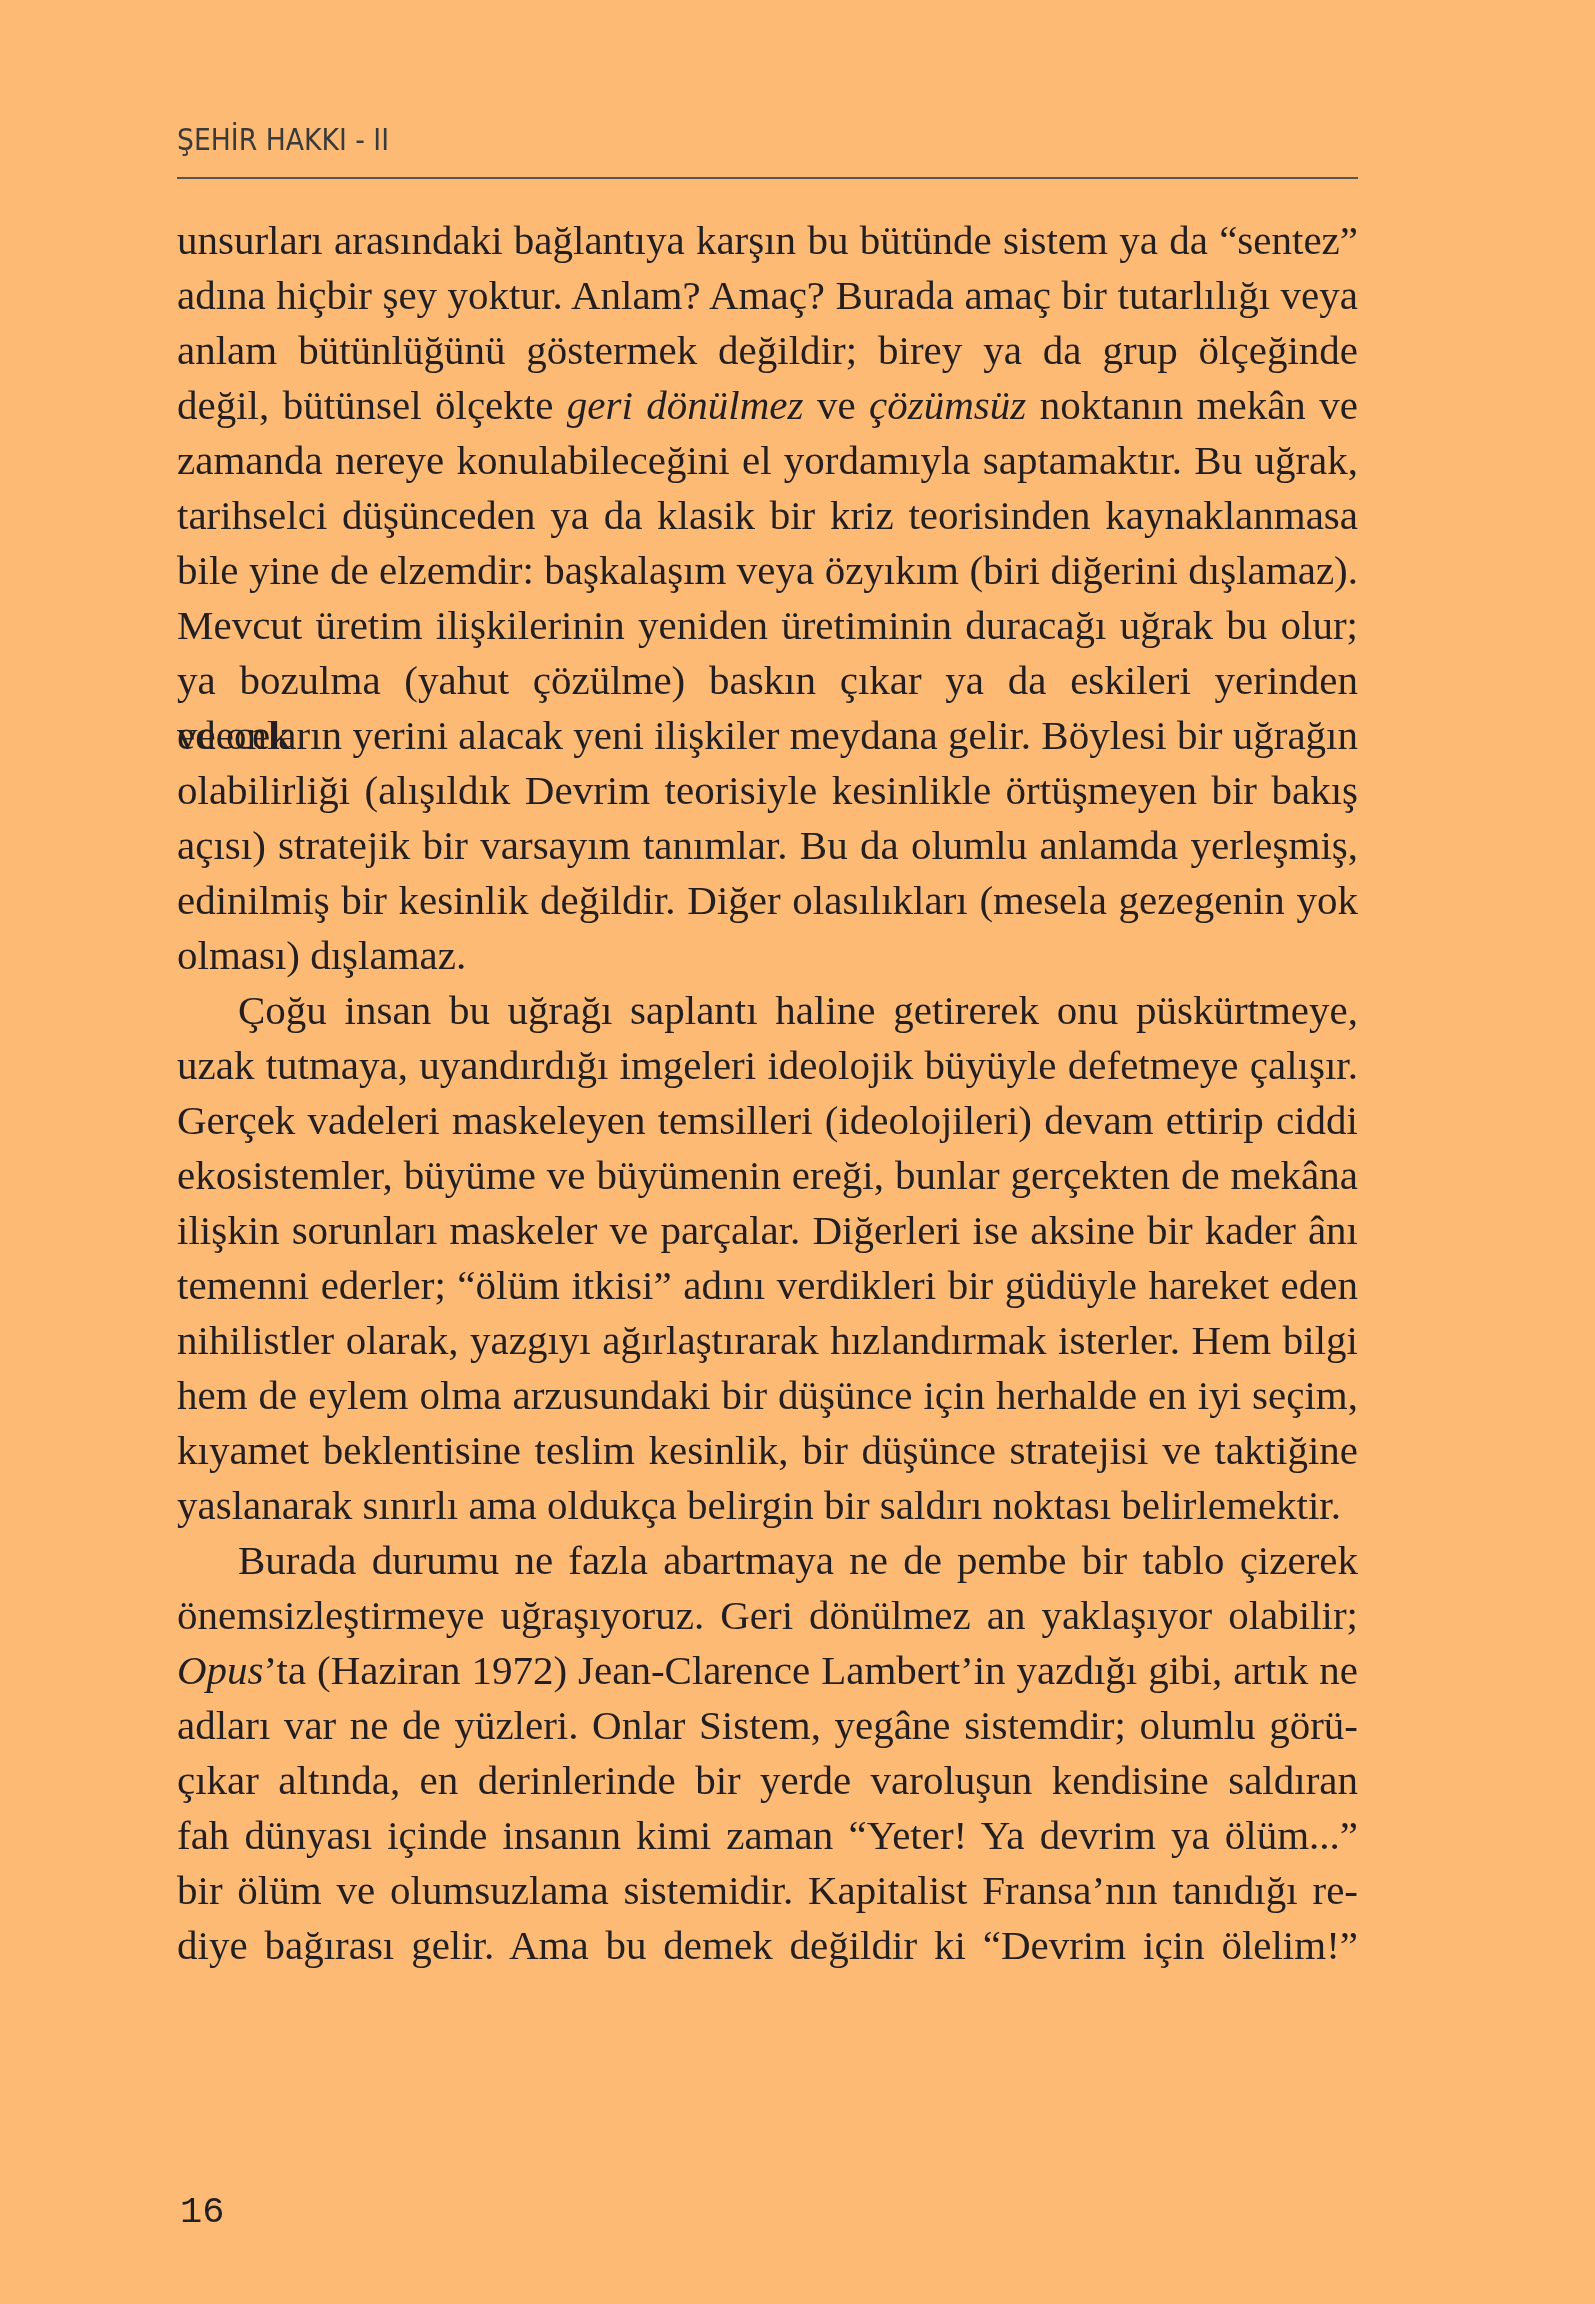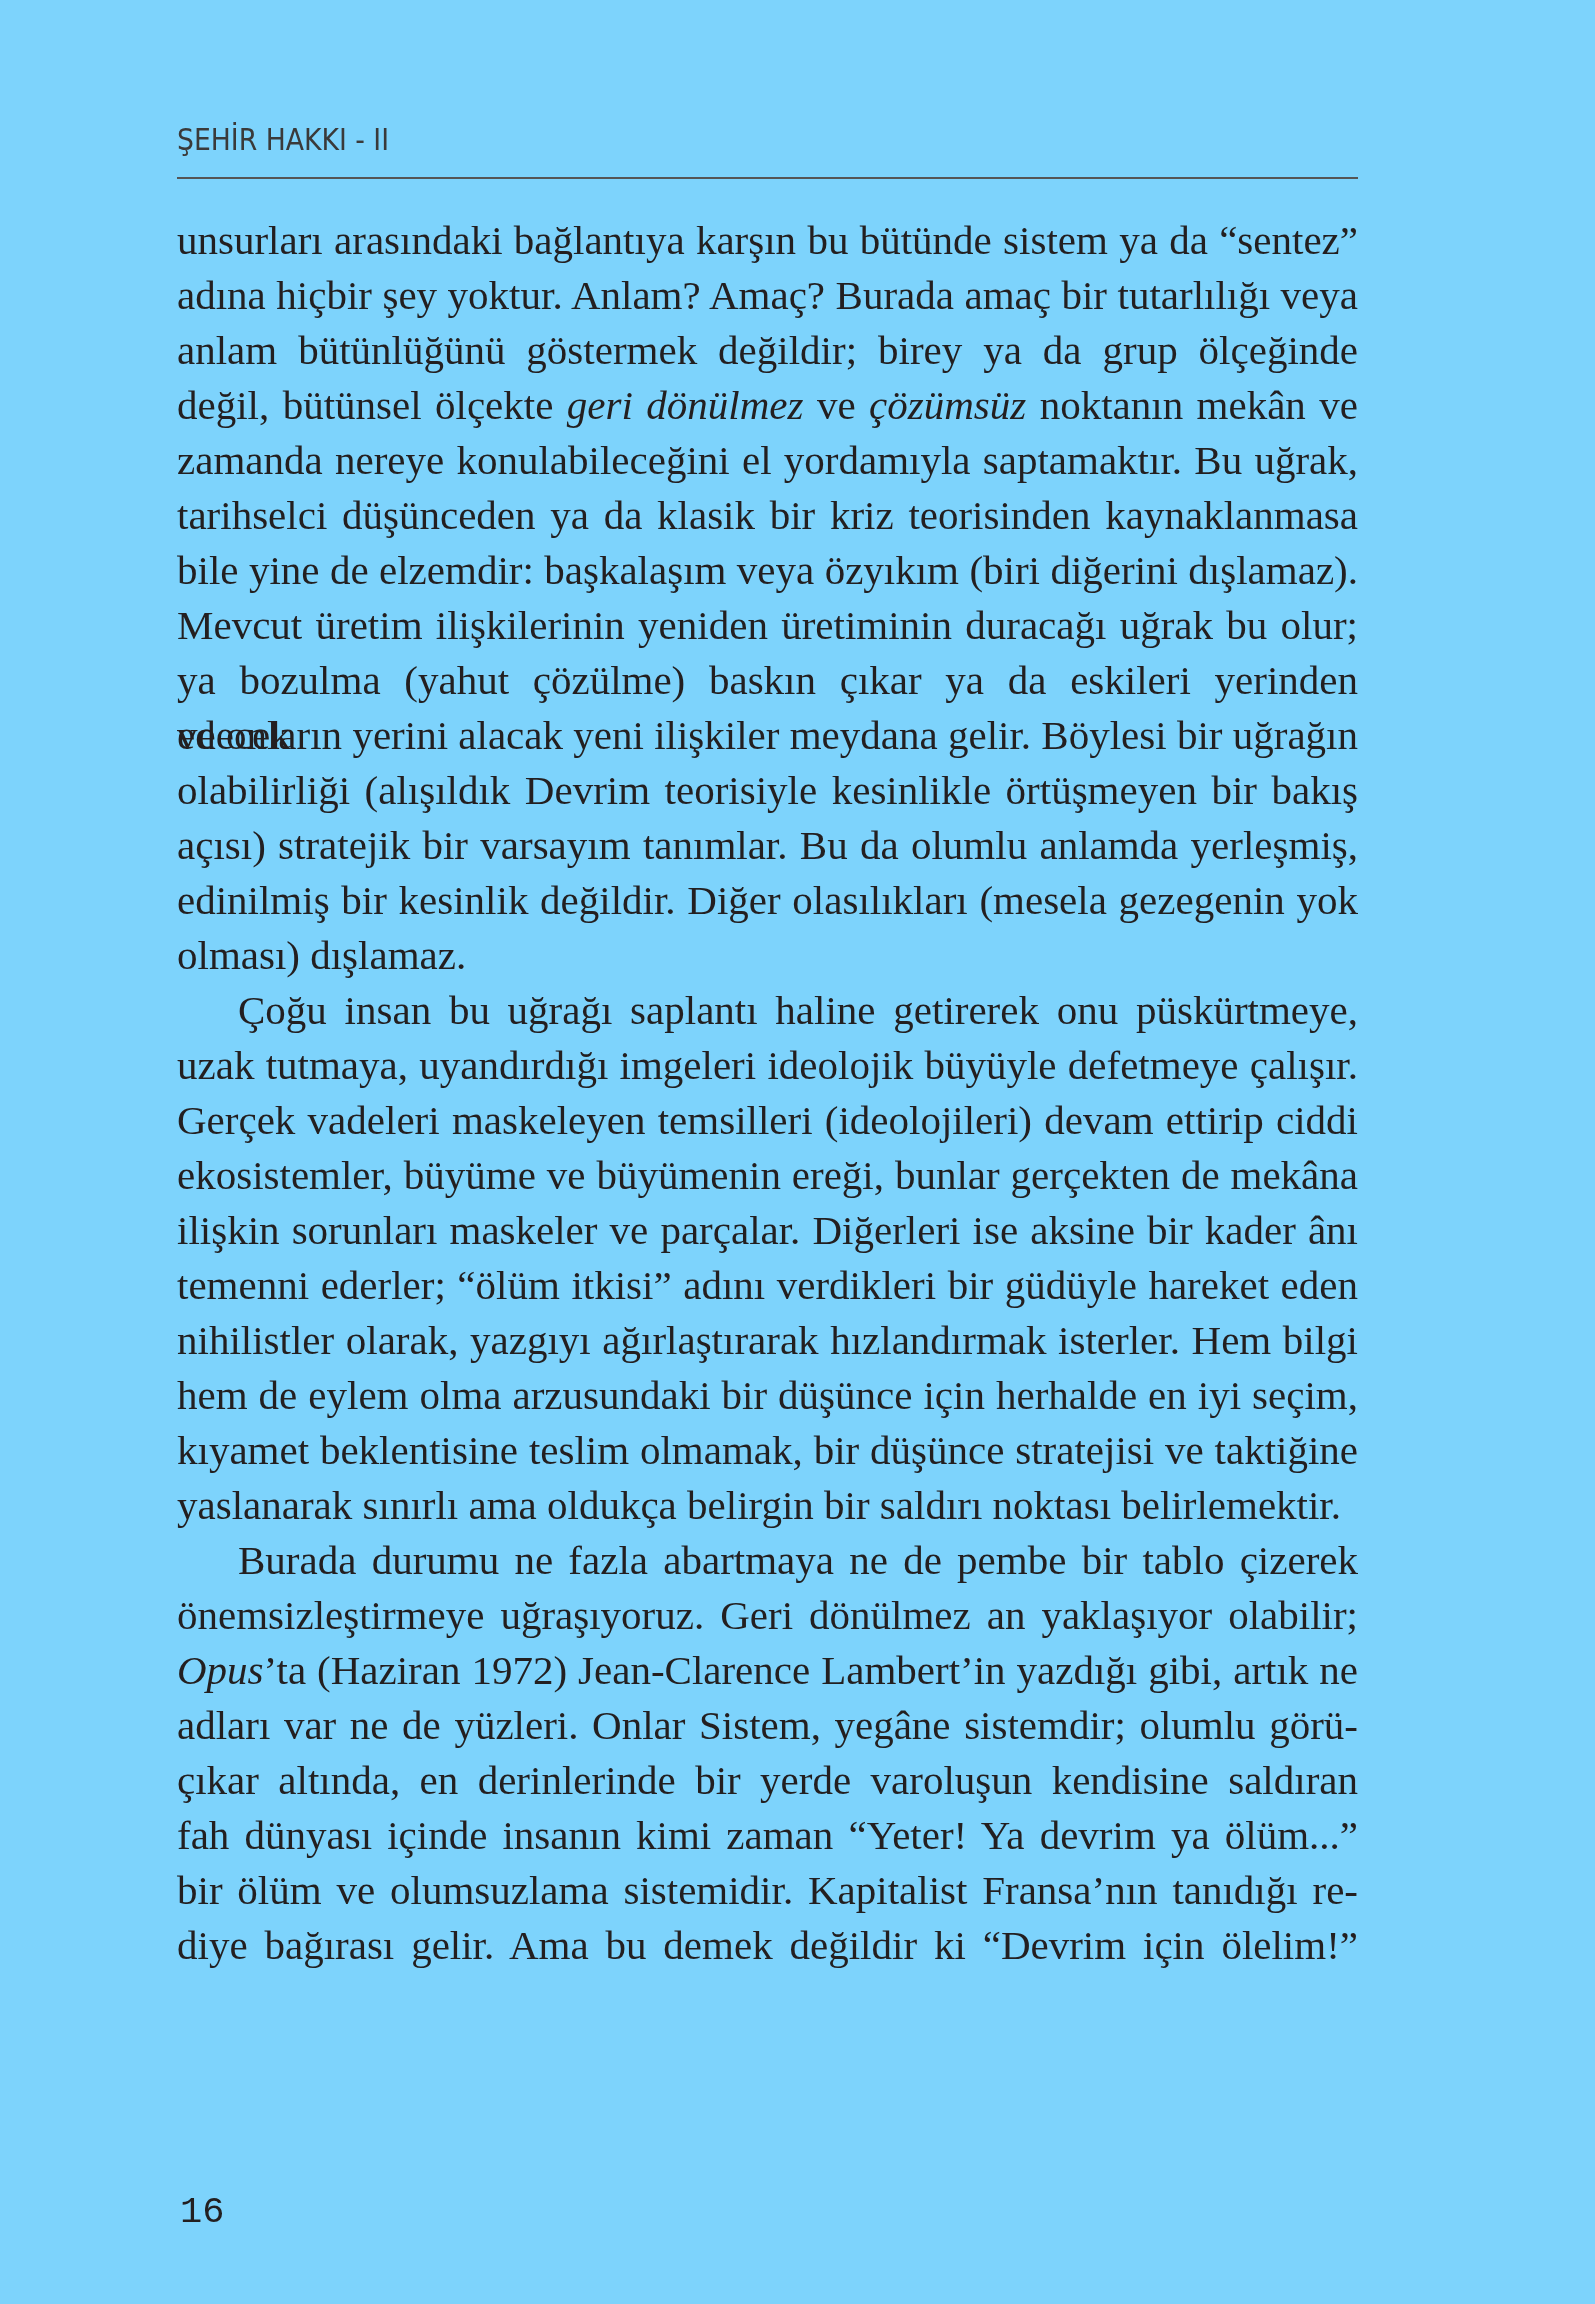--- a/index.html
+++ b/index.html
@@ -11,21 +11,21 @@
       width: 1595px;
       height: 2304px;
       position: relative;
       overflow: hidden;
     }
     .page {
       position: absolute;
       left: 0; top: 0;
       width: 1595px;
       height: 2304px;
-      background: #7dd3fc;
+      background: #fdba74;
     }
     .running-head {
       position: absolute;
       left: 177px;
       top: 117px;
       font-family: "DejaVu Sans", sans-serif;
       font-weight: normal;
       font-size: 31px;
       letter-spacing: 0px;
       color: #3a3a3a;
@@ -106,21 +106,21 @@
       </div>
       <div>
         <div class="line indent"><span>Çoğu insan bu uğrağı saplantı haline getirerek onu püskürtmeye,</span></div>
         <div class="line"><span>uzak tutmaya, uyandırdığı imgeleri ideolojik büyüyle defetmeye çalışır.</span></div>
         <div class="line"><span>Gerçek vadeleri maskeleyen temsilleri (ideolojileri) devam ettirip ciddi</span></div>
         <div class="line"><span>ekosistemler, büyüme ve büyümenin ereği, bunlar gerçekten de mekâna</span></div>
         <div class="line"><span>ilişkin sorunları maskeler ve parçalar. Diğerleri ise aksine bir kader ânı</span></div>
         <div class="line"><span>temenni ederler; “ölüm itkisi” adını verdikleri bir güdüyle hareket eden</span></div>
         <div class="line"><span>nihilistler olarak, yazgıyı ağırlaştırarak hızlandırmak isterler. Hem bilgi</span></div>
         <div class="line"><span>hem de eylem olma arzusundaki bir düşünce için herhalde en iyi seçim,</span></div>
-        <div class="line"><span>kıyamet beklentisine teslim olmamak, bir düşünce stratejisi ve taktiğine</span></div>
+        <div class="line"><span>kıyamet beklentisine teslim kesinlik, bir düşünce stratejisi ve taktiğine</span></div>
         <div class="line last"><span>yaslanarak sınırlı ama oldukça belirgin bir saldırı noktası belirlemektir.</span></div>
       </div>
       <div>
         <div class="line indent"><span>Burada durumu ne fazla abartmaya ne de pembe bir tablo çizerek</span></div>
         <div class="line"><span>önemsizleştirmeye uğraşıyoruz. Geri dönülmez an yaklaşıyor olabilir;</span></div>
         <div class="line"><em>Opus</em><span>’ta (Haziran 1972) Jean-Clarence Lambert’in yazdığı gibi, artık ne</span></div>
         <div class="line"><span>adları var ne de yüzleri. Onlar Sistem, yegâne sistemdir; olumlu görü-</span></div>
         <div class="line"><span>çıkar altında, en derinlerinde bir yerde varoluşun kendisine saldıran</span></div>
         <div class="line"><span>fah dünyası içinde insanın kimi zaman “Yeter! Ya devrim ya ölüm...”</span></div>
         <div class="line"><span>bir ölüm ve olumsuzlama sistemidir. Kapitalist Fransa’nın tanıdığı re-</span></div>

